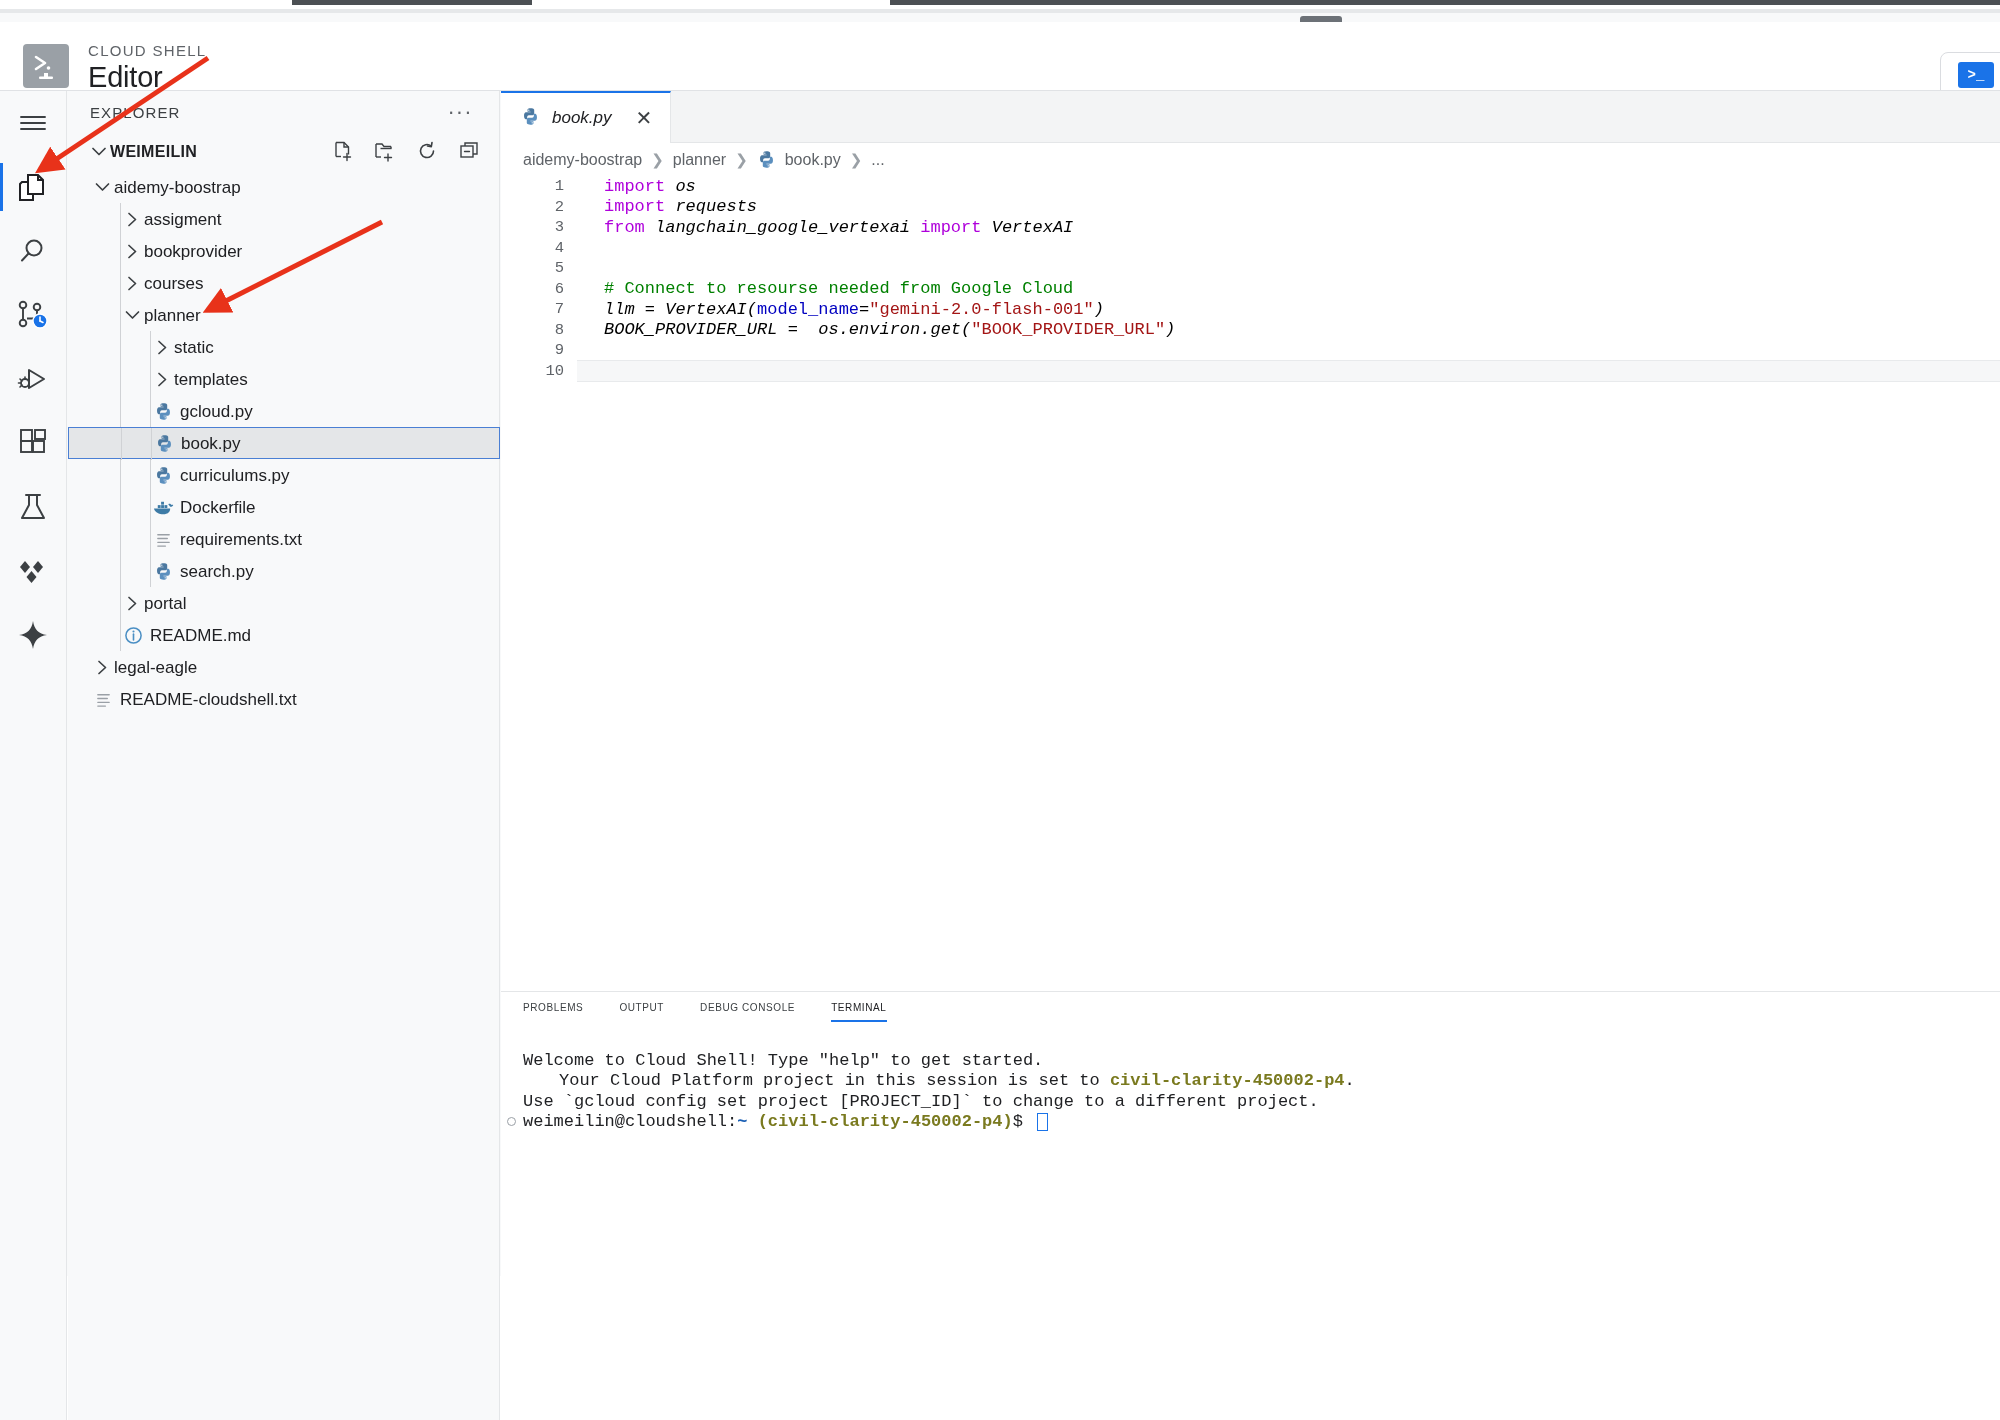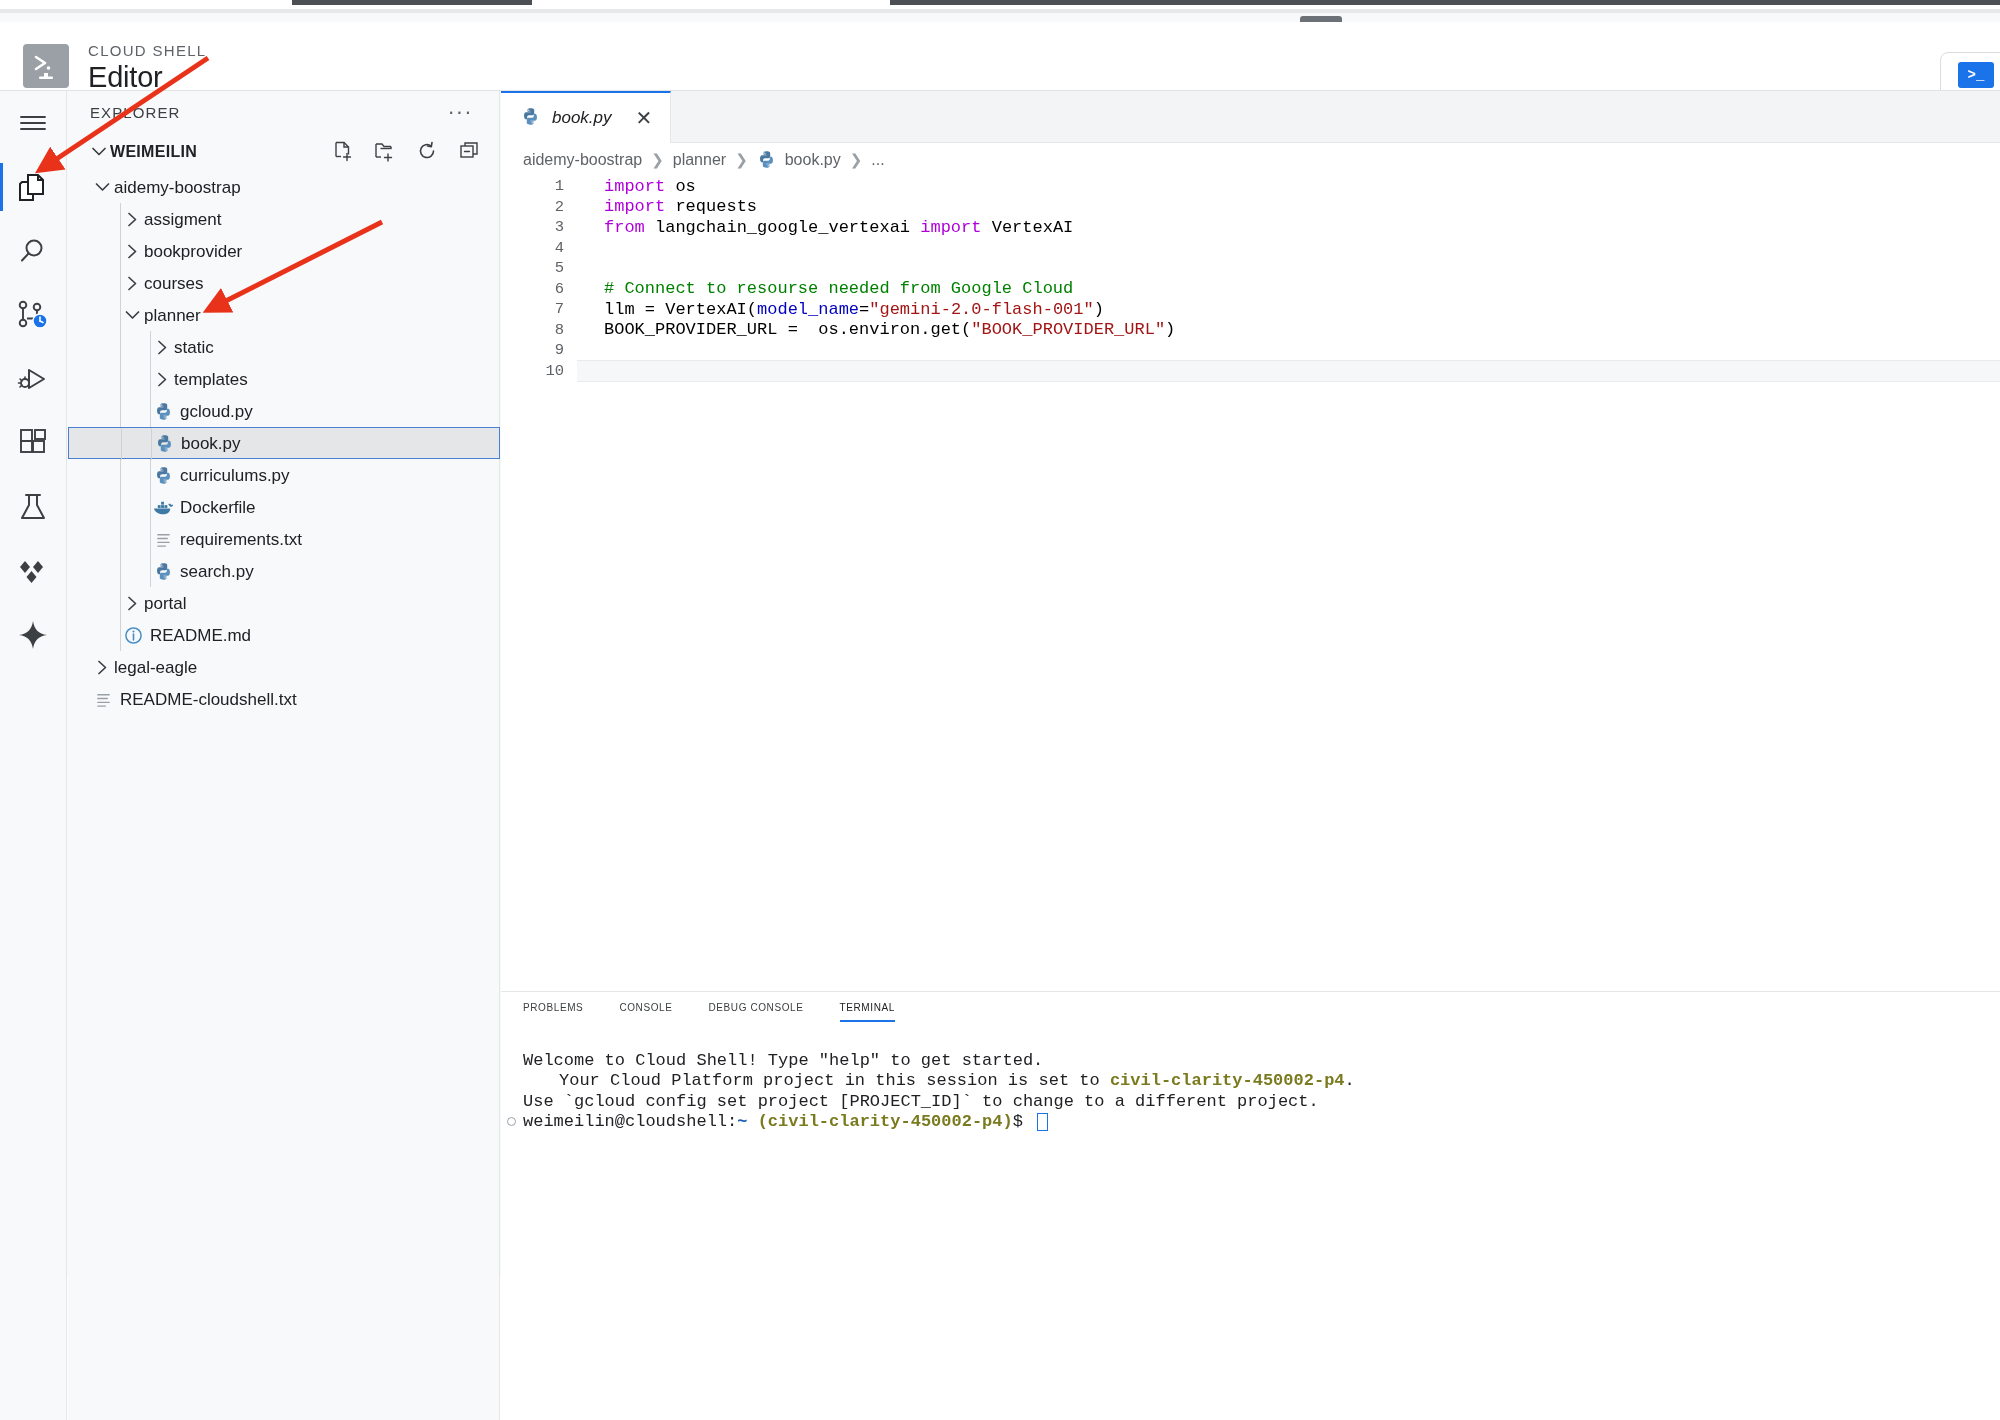--- a/index.html
+++ b/index.html
@@ -124,21 +124,21 @@
   .lnum { width:63px; text-align:right; color:#5f6368; font-size:15.5px; flex:none; padding-right:0; }
   .ctext { padding-left:40px; white-space:pre; }
   .cline.current .ctext-box {
     position:absolute; left:76px; right:0; top:-1px; height:22px;
     background:#f6f7f8; border-top:1px solid #e8eaec; border-bottom:1px solid #e8eaec;
   }
   .kw { color:#af00db; }
   .cm { color:#008000; }
   .str { color:#a31515; }
   .par { color:#0000c0; }
-  .id { color:#000000; }
+  .id { color:#000000;font-style:italic; }
 
   
   .panel { position:absolute; left:0; right:0; bottom:0; height:285px; background:#ffffff; border-top:1px solid #e4e6e8; }
   .panel-tabs { position:absolute; left:22px; top:10px; display:flex; gap:36px; }
   .ptab { font-size:10px; letter-spacing:0.6px; color:#3c4043; padding-bottom:7px; }
   .ptab.active { border-bottom:2px solid #1a73e8; color:#202124; }
   .term { position:absolute; left:22px; top:58px; right:10px;
     font-family:"Liberation Mono", monospace; font-size:17px; color:#202124; }
   .tline { height:20.5px; white-space:pre; display:flex; align-items:center; }
   .proj { color:#7a7a1f; font-weight:bold; }
@@ -584,21 +584,21 @@
         <div class="cline current">
           <div class="ctext-box"></div>
           <span class="lnum">10</span>
           <span class="ctext" style="position: relative;"></span>
         </div>
       </div>
 
     <div class="panel">
       <div class="panel-tabs" id="panel-tabs">
           <div class="ptab">PROBLEMS</div>
-          <div class="ptab">CONSOLE</div>
+          <div class="ptab">OUTPUT</div>
           <div class="ptab">DEBUG CONSOLE</div>
           <div class="ptab active">TERMINAL</div>
         </div>
       <div class="term" id="terminal">
           <div class="tline" style="position: relative;"><span>Welcome to Cloud Shell! Type "help" to get started.</span></div>
           <div class="tline" style="position: relative; margin-left: 36px;"><span>Your Cloud Platform project in this session is set to </span><span class="proj">civil-clarity-450002-p4</span><span>.</span></div>
           <div class="tline" style="position: relative;"><span>Use `gcloud config set project [PROJECT_ID]` to change to a different project.</span></div>
           <div class="tline" style="position: relative;"><span class="bullet"></span><span>weimeilin@cloudshell:</span><span class="tilde">~</span><span> </span><span class="proj">(civil-clarity-450002-p4)</span><span>$ </span><span class="cursor"></span></div>
         </div>
     </div>

